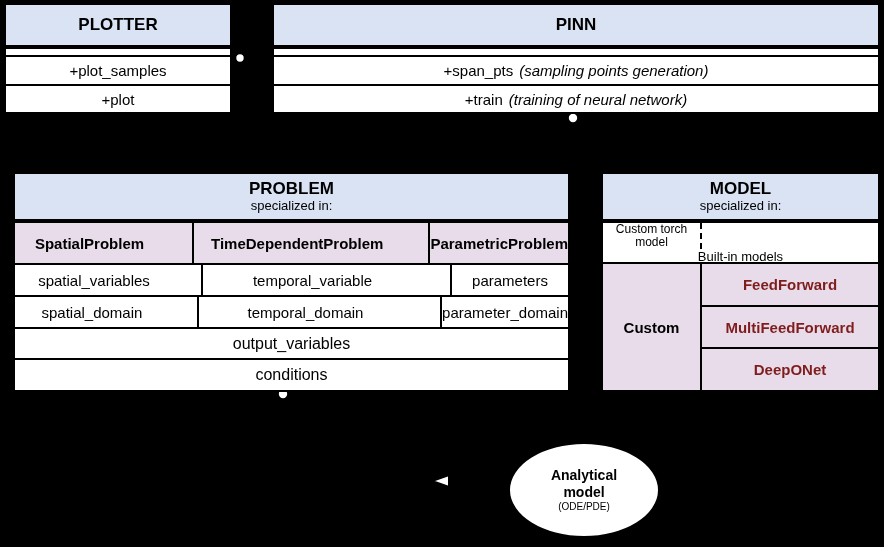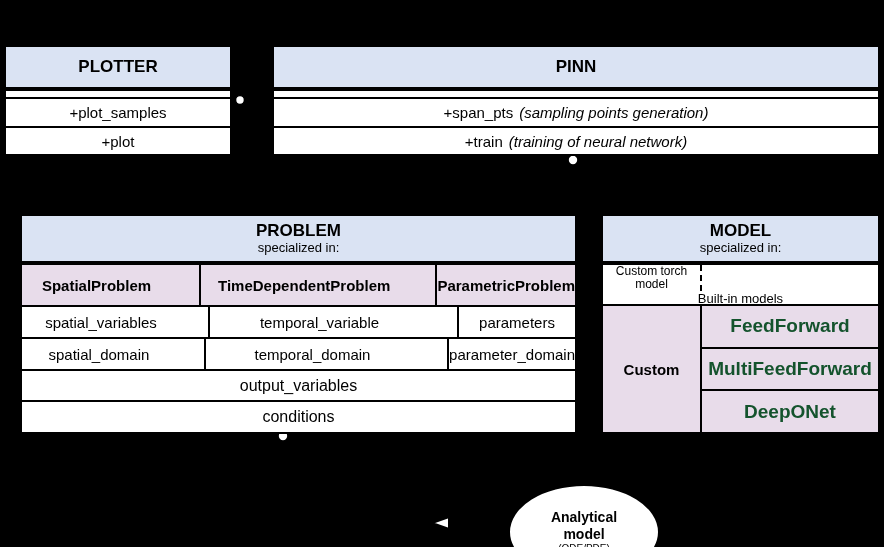--- a/index.html
+++ b/index.html
@@ -2,21 +2,21 @@
 <html><head>
 <meta charset="utf-8">
 <style>
   * { box-sizing: border-box; margin: 0; padding: 0; }
   html, body {
     width: 884px; height: 547px;
     background: #000000;
     font-family: "Liberation Sans", sans-serif;
     overflow: hidden;
   }
-  #canvas { position: relative; width: 884px; height: 398px; background: #000000; margin-top: 42px; }
+  #canvas { position: relative; width: 884px; height: 398px; background: #000000; }
 
   
   .uml {
     position: absolute;
     border: 2px solid #000;
     background: #ffffff;
   }
   .hdr {
     background: #dae3f3;
     border-bottom: 2px solid #000;
@@ -47,21 +47,21 @@
   #plotter .gap { height: 8px; background:#fff; border-top:2px solid #000; }
   #plotter .row { height: 29px; font-size: 15px; }
 
   
   #pinn { left: 272px; top: 3px; width: 608px; height: 111px; }
   #pinn .hdr { height: 42px; font-size: 17px; }
   #pinn .gap { height: 8px; background:#fff; border-top:2px solid #000; }
   #pinn .row { height: 29px; font-size: 15px; }
 
   
-  #problem { left: 20px; top: 172px; width: 557px; height: 220px; }
+  #problem { left: 13px; top: 172px; width: 557px; height: 220px; }
   #problem .hdr { height: 47px; font-size: 17px; }
   #problem .tri { display: flex; height: 42px; border-top: 2px solid #000; gap: 28px; }
   #problem .tri > div {
     display: flex; align-items: center; justify-content: center;
     font-size: 15px; color: #000; border-left: 2px solid #000;
   }
   #problem .tri > div:first-child { border-left: none; }
   #problem .tri.sub > div { font-weight: bold; }
   #problem .c1 { width: 158px; }
   #problem .c2 { width: 221px; }
@@ -87,21 +87,21 @@
   #model .body { display: flex; height: 128px; border-top: 2px solid #000; }
   #model .netcell {
     width: 99px; background: #e8dcea; border-right: 2px solid #000;
     display: flex; align-items: center; justify-content: center;
     font-weight: bold; font-size: 15px; color: #000;
   }
   #model .stack { flex: 1; display: flex; flex-direction: column; }
   #model .stack .m {
     flex: 1; background: #e8dcea; border-top: 2px solid #000;
     display: flex; align-items: center; justify-content: center;
-    font-weight: bold; font-size: 19px; color: #14532d;
+    font-weight: bold; font-size: 15px; color: #7f1d1d;
   }
   #model .stack .m:first-child { border-top: none; }
 
   
   #condition { left: 132px; top: 422px; width: 300px; height: 120px; }
   #condition .hdr { height: 28px; font-size: 15px; }
   #condition .cat { display: flex; height: 28px; border-top: 2px solid #000; background:#fff; }
   #condition .cat .left {
     width: 148px; display: flex; align-items: center; justify-content: center;
     font-size: 12px; color: #000; border-right: 2px dashed #000;

